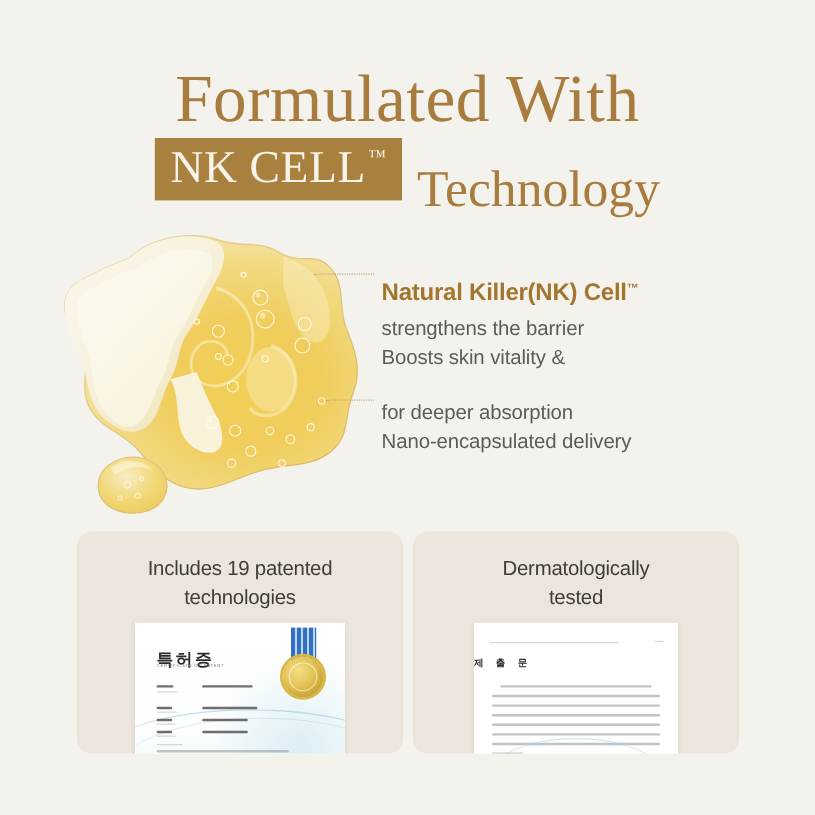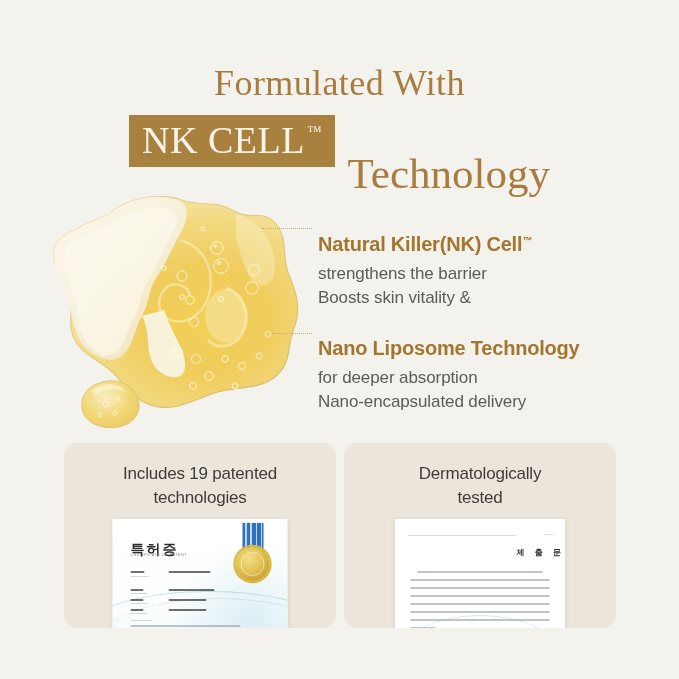--- a/index.html
+++ b/index.html
@@ -28,32 +28,32 @@
     position: absolute;
     left: 0;
     top: 58px;
     width: 679px;
     text-align: center;
     font-family: "Liberation Serif", "DejaVu Serif", serif;
     color: #a87c3f;
   }
 
   .heading-line1 {
-    font-size: 36px;
+    font-size: 56px;
     line-height: 50px;
     letter-spacing: 0.4px;
     color: #a87c3f;
     font-weight: 400;
   }
 
   .heading-line2 {
     margin-top: 7px;
     height: 52px;
     display: flex;
-    align-items: flex-start;
+    align-items: center;
     justify-content: center;
     gap: 13px;
   }
 
   .nk-badge {
     background: #a9813f;
     color: #f7f3e9;
     font-family: "Liberation Serif", "DejaVu Serif", serif;
     font-size: 38px;
     line-height: 43px;
@@ -237,21 +237,21 @@
   }
 
   
   .rep-bg { position:absolute; inset:0; background:#ffffff; }
   .rep-wave {
     position:absolute; left:6%; bottom:-46px; width:88%; height:70px;
     border-radius:50%; border-top:1.2px solid rgba(150,205,215,.45);
   }
   .rep-title {
     position: absolute; left:0; top:28px; width:100%;
-    text-align:right; font-size:8px; font-weight:700;
+    text-align:left; font-size:8px; font-weight:700;
     color:#2c2c2c; letter-spacing:4px;
   }
 
   .hdr-sm {
     position:absolute; font-size:3px; color:#8a8a8a; letter-spacing:.3px;
   }
 </style>
 </head>
 <body>
 
@@ -371,21 +371,20 @@
 
     <div class="feature">
       <div class="feature-title"><span>Natural Killer(NK) Cell</span><span class="tm-sm">™</span></div>
       <div class="feature-desc">
         <div>strengthens the barrier</div>
         <div>Boosts skin vitality &amp;</div>
       </div>
     </div>
 
     <div class="feature">
-      <div class="feature-title"><span>Nano Liposome Technology</span><span class="tm-sm"></span></div>
       <div class="feature-desc">
         <div>for deeper absorption</div>
         <div>Nano-encapsulated delivery</div>
       </div>
     </div>
 
   </div>
 
   <div class="cards">
 

